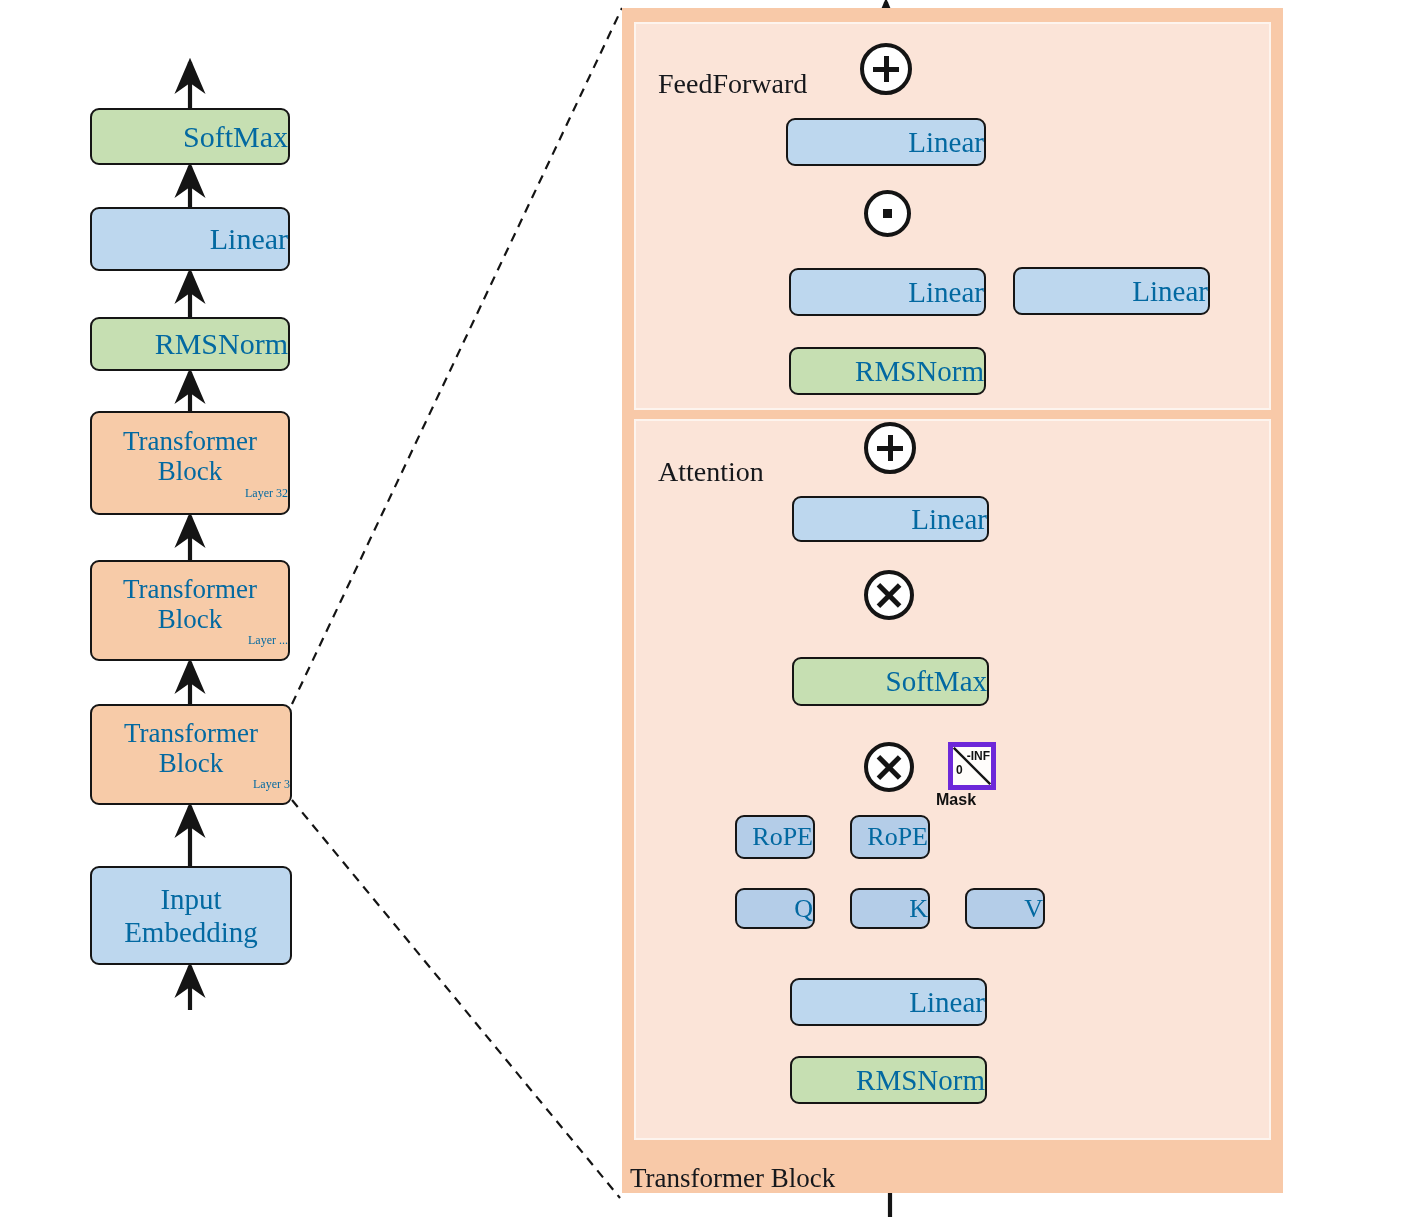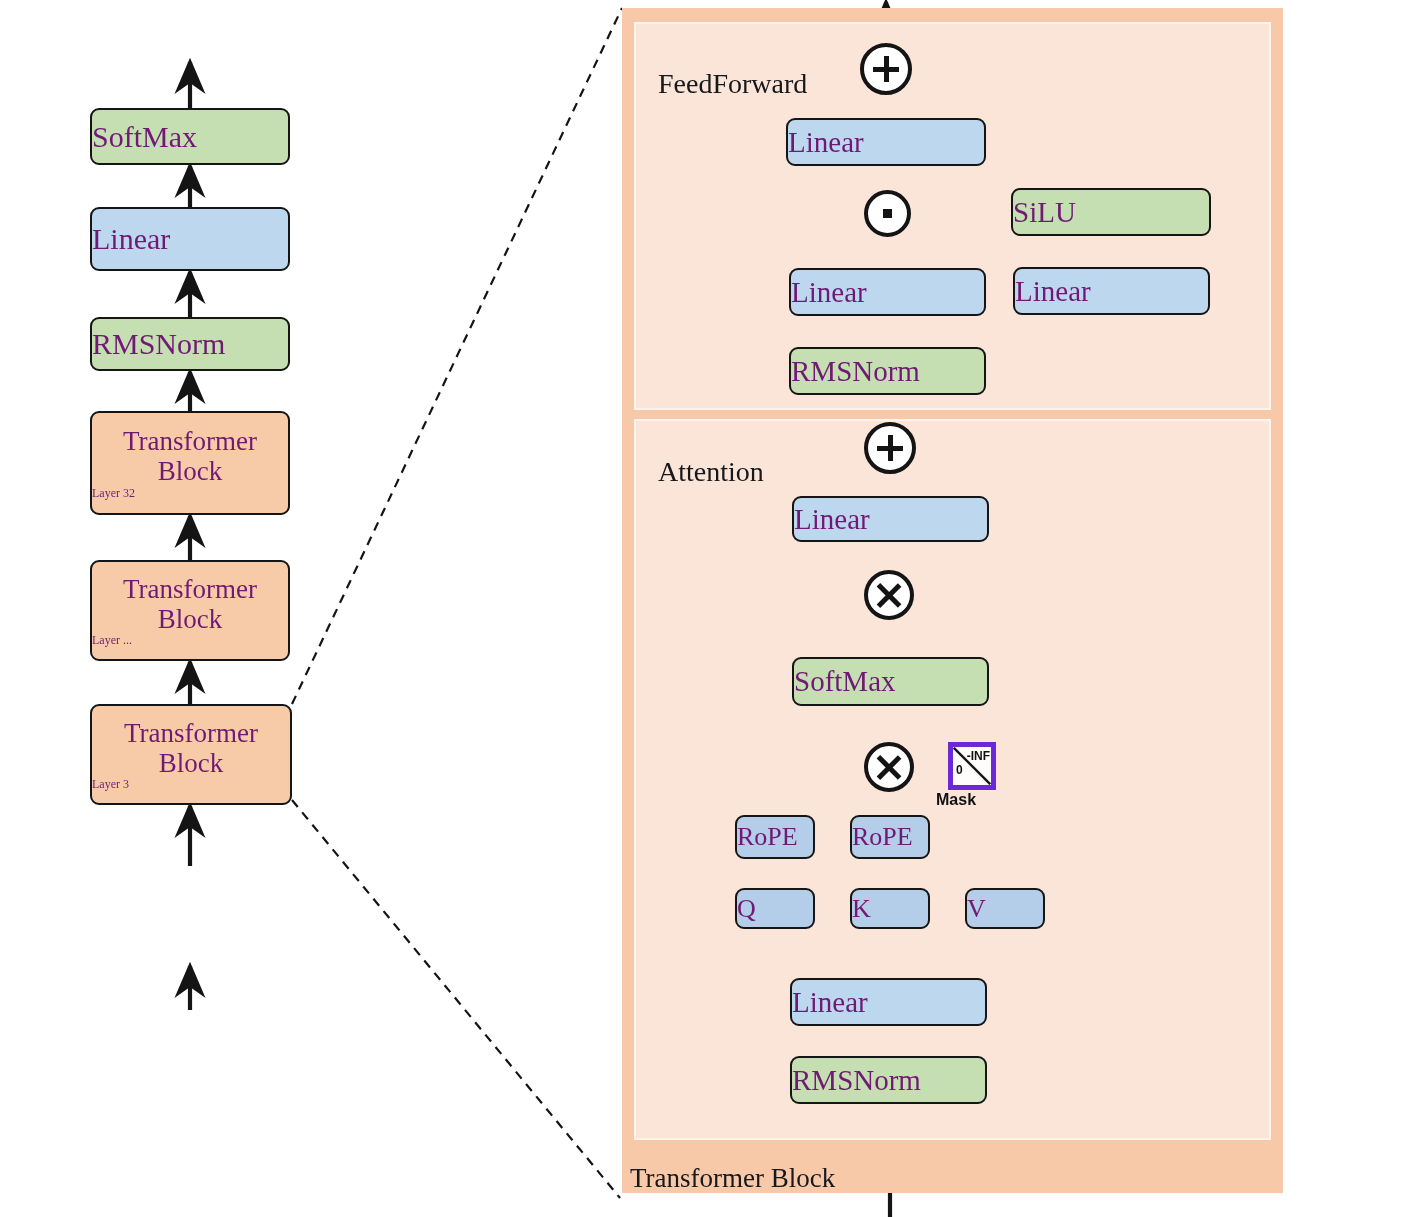--- a/index.html
+++ b/index.html
@@ -7,24 +7,24 @@
   #root{position:relative;width:1420px;height:1217px;overflow:hidden;background:#fff;}
 
   
   .node{
     position:absolute;
     box-sizing:border-box;
     border:2.5px solid #151515;
     border-radius:9px;
     display:flex;
     flex-direction:column;
-    align-items:flex-start;
+    align-items:flex-end;
     justify-content:center;
     text-align:center;
-    color:#701a75;
+    color:#0369a1;
     line-height:1.12;
     font-family:"Liberation Serif", serif;
   }
   .blue{background:#bdd7ee;}
   .blue-d{background:#b4cde8;}
   .green{background:#c6dfb2;}
   .orange{background:#f7cba8;}
 
   
   .outerpanel{
@@ -196,20 +196,23 @@
   <div class="node orange" style="left:90px;top:560px;width:200px;height:101px;font-size:27px;">
     <span style="display:block;">Transformer Block</span>
     <span class="sub">Layer ...</span>
   </div>
 
   <div class="node orange" style="left:90px;top:704px;width:202px;height:101px;font-size:27px;">
     <span style="display:block;">Transformer Block</span>
     <span class="sub">Layer 3</span>
   </div>
 
+  <div class="node blue" style="left:90px;top:866px;width:202px;height:99px;font-size:29px;">
+    <span>Input Embedding</span>
+  </div>
 
   <div class="outerpanel" style="left:622px;top:8px;width:661px;height:1185px;"></div>
 
   <div class="subpanel" style="left:634px;top:22px;width:637px;height:388px;"></div>
 
   <div class="subpanel" style="left:634px;top:419px;width:637px;height:721px;"></div>
 
   <div class="panel-label" style="left:658px;top:68px;font-size:28px;">FeedForward</div>
 
   <div class="panel-label" style="left:658px;top:456px;font-size:28px;">Attention</div>
@@ -222,23 +225,20 @@
   </div>
 
   <div class="node blue" style="left:786px;top:118px;width:200px;height:48px;font-size:29px;">
     <span>Linear</span>
   </div>
 
   <div class="op" style="left:864px;top:190px;width:47px;height:47px;">
     <span class="dotsq"></span>
   </div>
 
-  <div class="node green" style="left:1011px;top:188px;width:200px;height:48px;font-size:29px;">
-    <span>SiLU</span>
-  </div>
 
   <div class="node blue" style="left:789px;top:268px;width:197px;height:48px;font-size:29px;">
     <span>Linear</span>
   </div>
 
   <div class="node blue" style="left:1013px;top:267px;width:197px;height:48px;font-size:29px;">
     <span>Linear</span>
   </div>
 
   <div class="node green" style="left:789px;top:347px;width:197px;height:48px;font-size:29px;">

